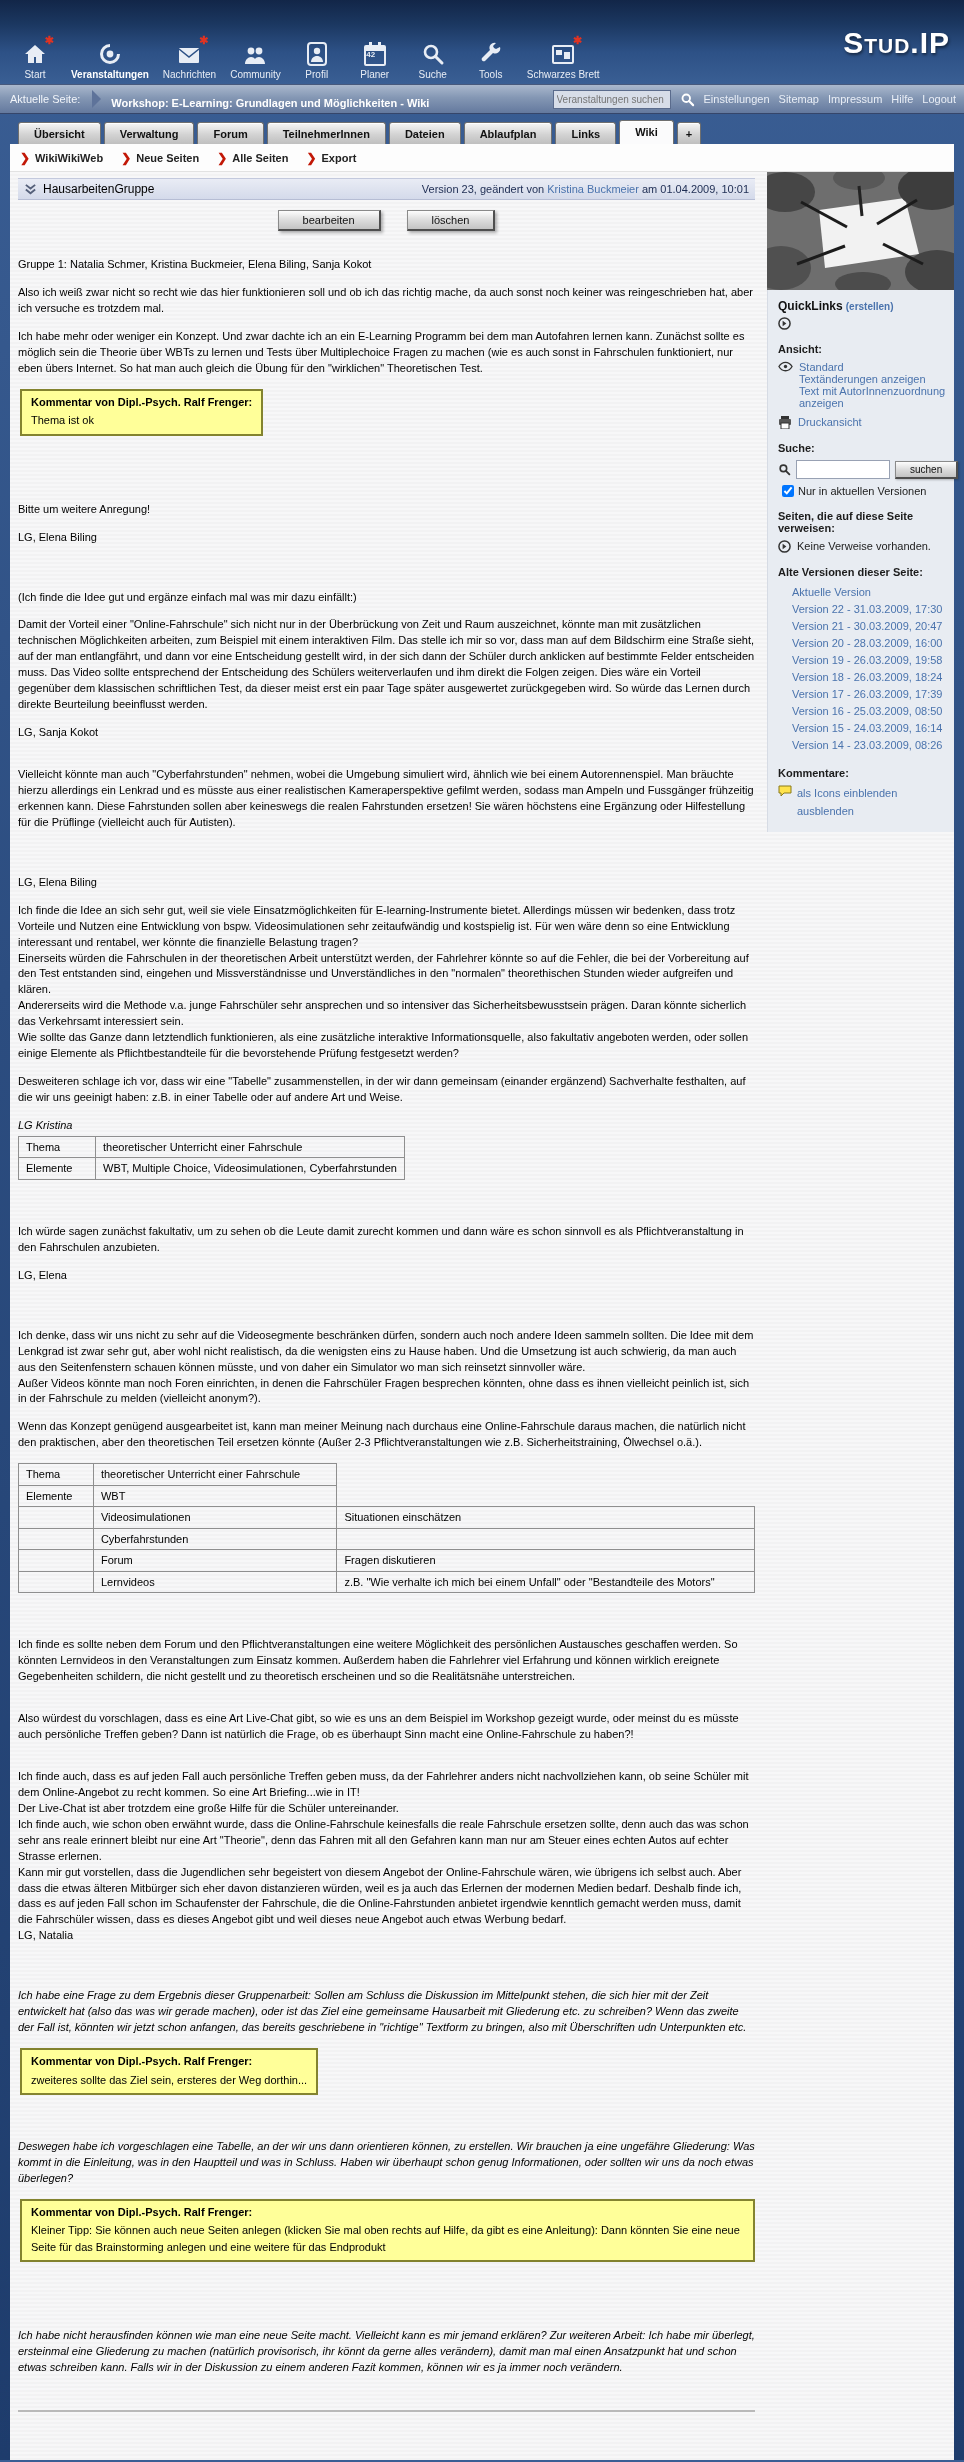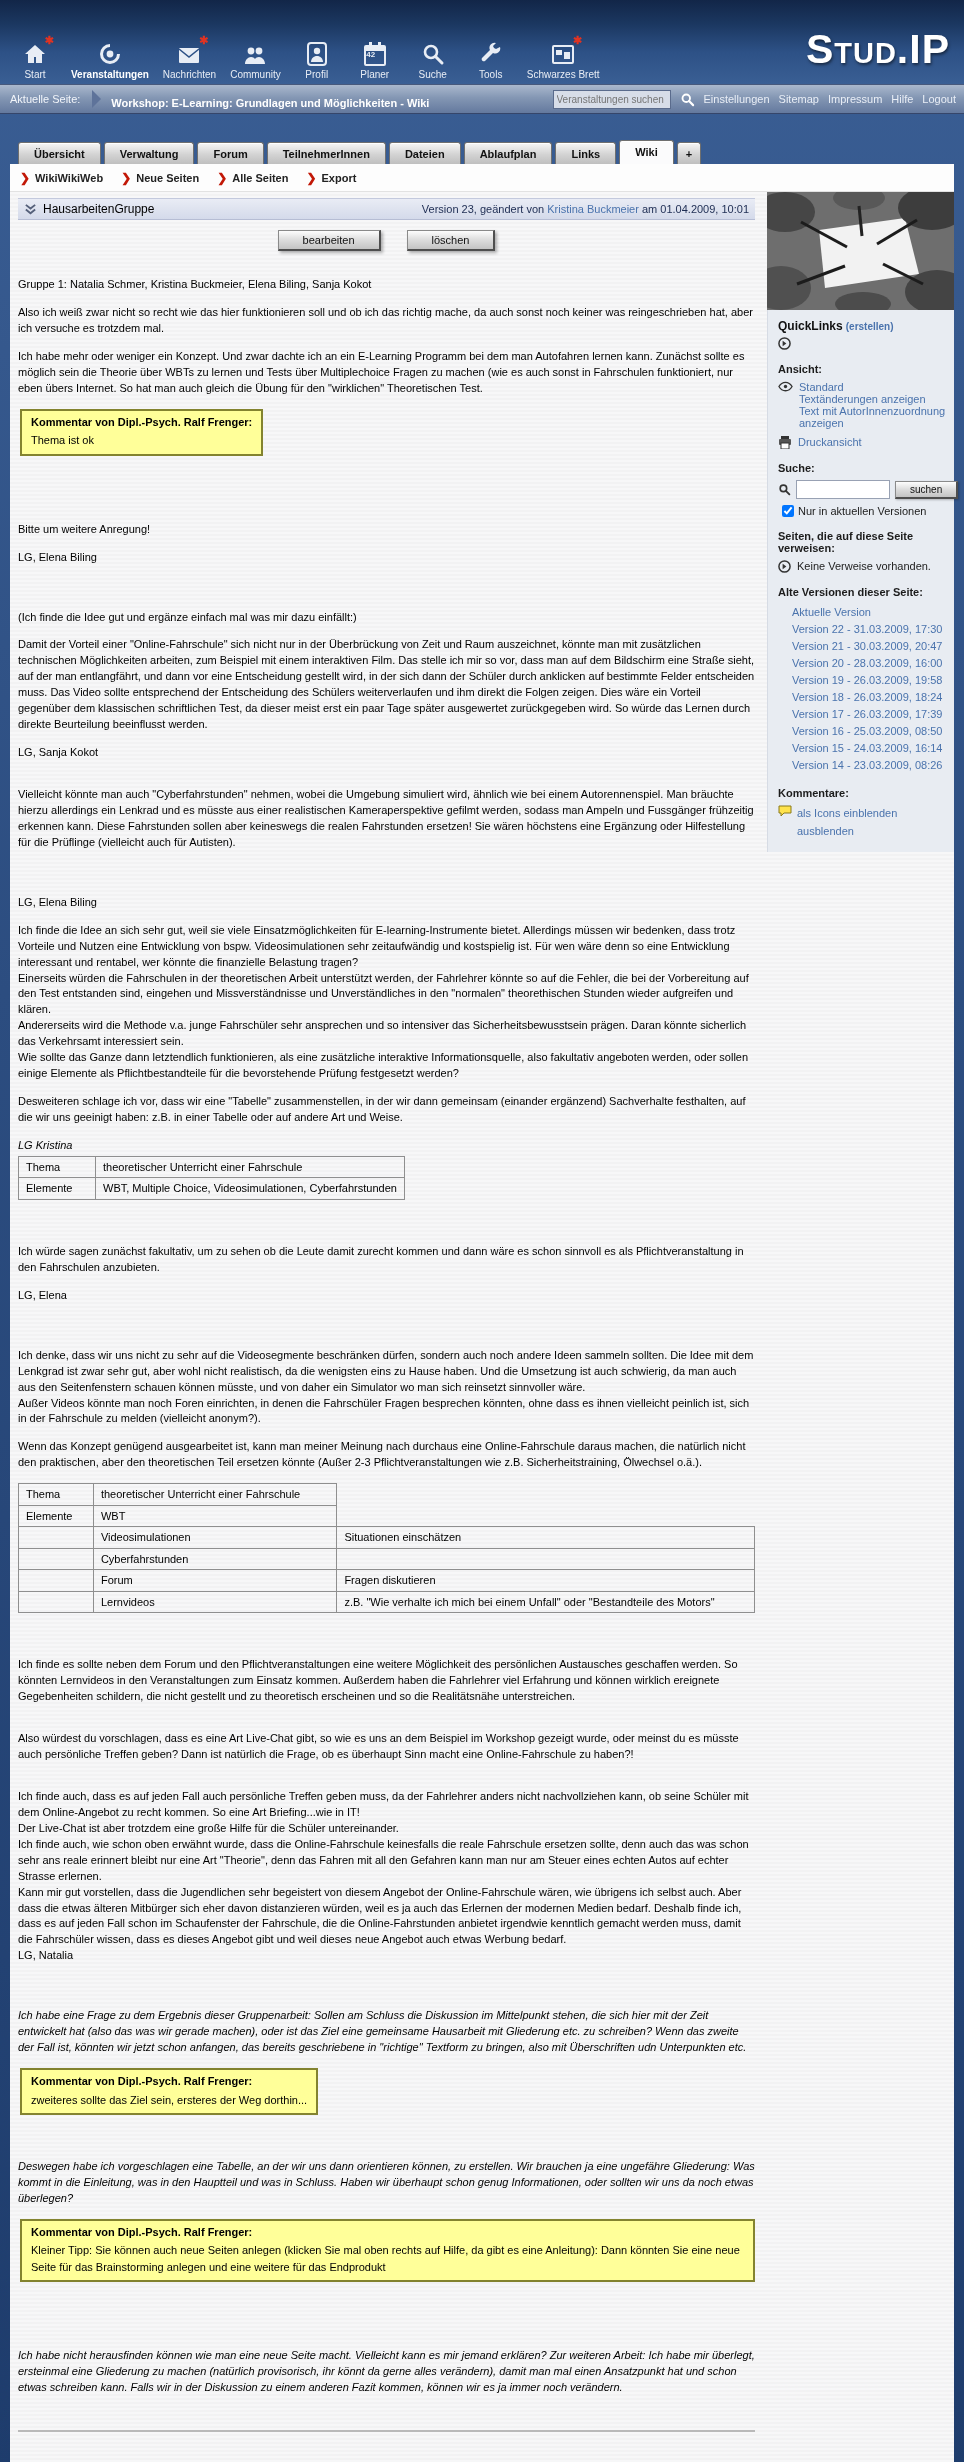--- a/index.html
+++ b/index.html
@@ -18,41 +18,41 @@
   }
   .nav-icons{position:absolute;left:6px;bottom:4px;display:flex;align-items:flex-end;}
   .nav-item{display:flex;flex-direction:column;align-items:center;margin:0 7px;cursor:pointer;min-width:44px;position:relative;}
   .nav-item .ic{position:relative;height:26px;display:flex;align-items:flex-end;justify-content:center;color:#e8edf5;}
   .nav-item .lbl{font-size:10px;color:#e8edf5;margin-top:3px;white-space:nowrap;}
   .nav-item.active .lbl{font-weight:bold;color:#ffffff;}
   .badge{position:absolute;top:-5px;right:-7px;color:#e03322;font-size:11px;font-weight:bold;line-height:1;}
   .cal-num{position:absolute;left:0;right:8px;top:10px;text-align:center;font-size:8px;font-weight:bold;color:#e8edf5;}
   .logo{
     position:absolute;right:14px;top:26px;
-    color:#fff;font-weight:bold;font-size:41px;letter-spacing:1px;
+    color:#fff;font-weight:bold;font-size:30px;letter-spacing:1px;
     font-variant:small-caps;text-shadow:1px 2px 3px rgba(0,0,0,.5);
   }
 
   
   .crumbbar{
     height:28px;display:flex;align-items:center;
     background:linear-gradient(180deg,#aab8cd 0%,#8497b4 45%,#64799e 100%);
     border-top:1px solid #47597c;border-bottom:1px solid #36466a;
     font-size:11px;color:#f2f5fa;position:relative;
   }
   .crumb-label{margin-left:10px;}
   .crumb-arrow{width:0;height:0;border-top:9px solid transparent;border-bottom:9px solid transparent;border-left:9px solid #5e739a;margin:0 10px 0 12px;}
   .crumb-title{font-weight:bold;color:#ffffff;margin-top:8px;}
   .crumb-right{position:absolute;right:8px;top:0;height:100%;display:flex;align-items:center;gap:9px;}
   .crumb-search{width:110px;height:15px;font-size:10px;border:1px solid #5a6b8c;background:#d7dde8;color:#6b7econ;padding:1px 3px;color:#667;}
   .crumb-right a{color:#e9eef6;text-decoration:none;font-size:11px;}
   .mag{color:#fff;}
 
   
-  .tabsrow{padding:24px 0 0 18px;display:flex;align-items:flex-end;height:26px;}
+  .tabsrow{padding:4px 0 0 18px;display:flex;align-items:flex-end;height:26px;}
   .tab{
     background:linear-gradient(180deg,#f6f6f6 0%,#d3d3d3 55%,#bfbfbf 100%);
     border:1px solid #6f6f6f;border-bottom:none;border-radius:3px 3px 0 0;
     font-size:11px;font-weight:bold;color:#111;padding:5px 15px 4px;margin-right:3px;cursor:pointer;white-space:nowrap;
     box-shadow:inset 0 1px 0 #fff;
   }
   .tab.active{background:#fbfbfc;padding-bottom:6px;}
   .tab.plus{padding:5px 8px 4px;font-weight:bold;}
 
   

